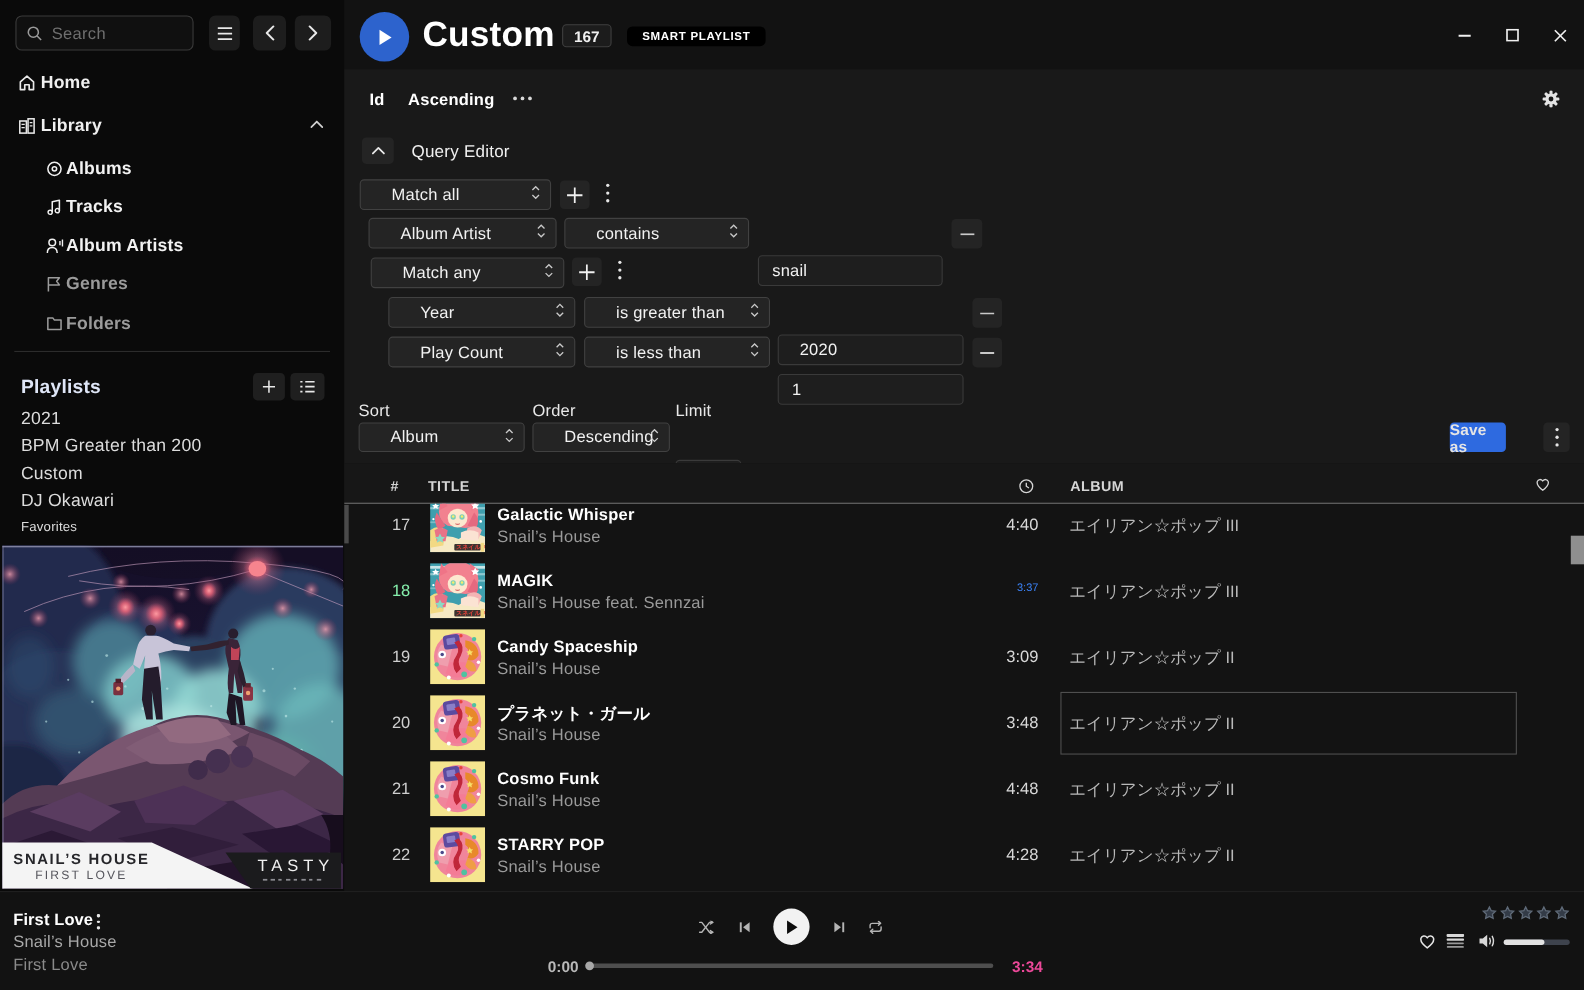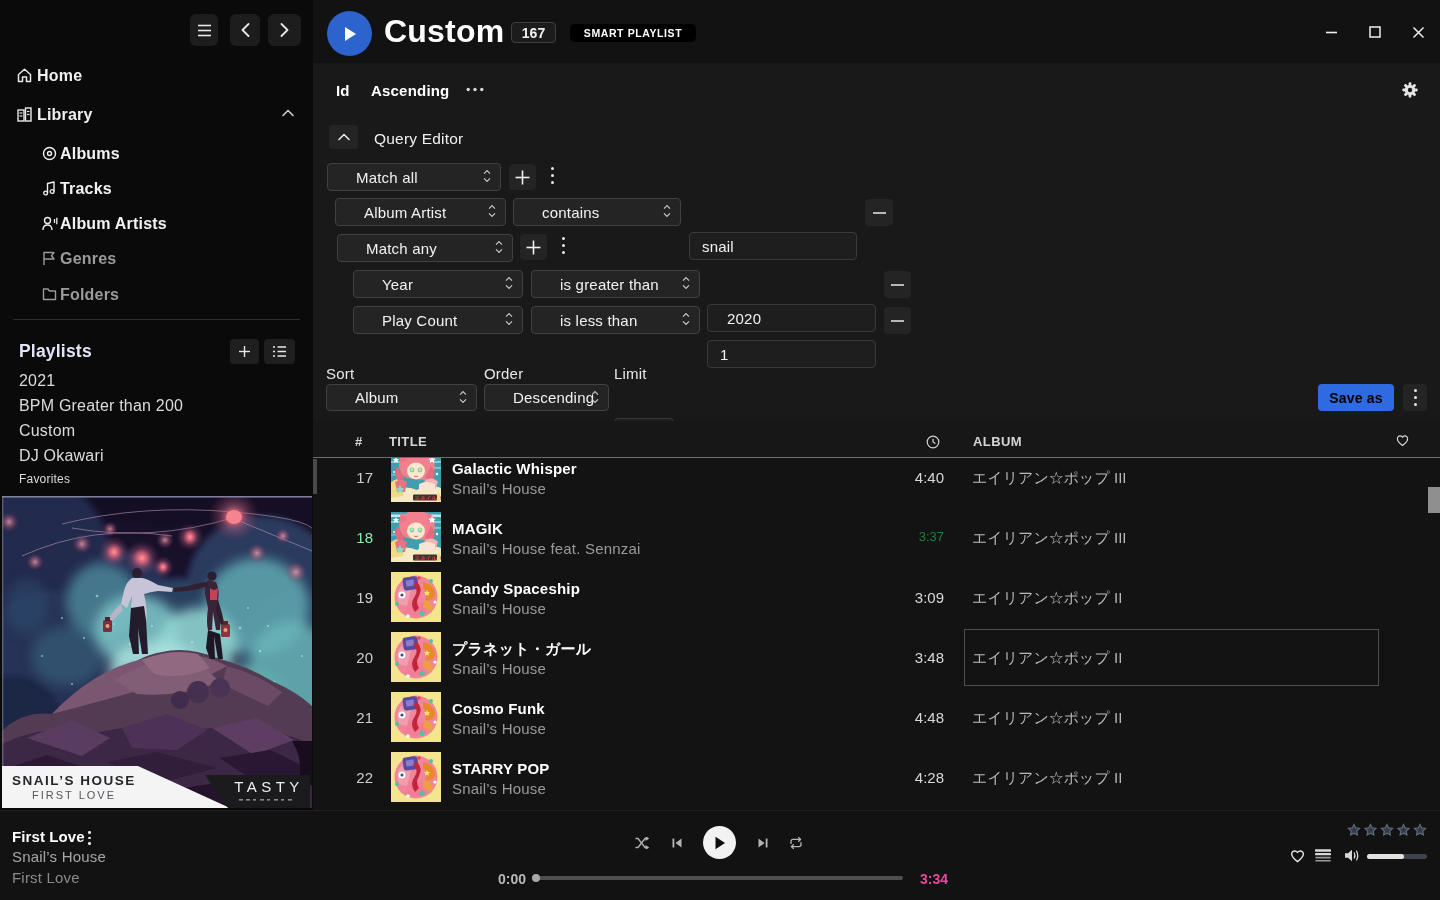--- a/index.html
+++ b/index.html
@@ -12,20 +12,27 @@
 .lbl{position:absolute;font-size:15px;color:#e8e8e8;letter-spacing:.2px;}
 .dots3{display:inline-block;width:3px;}
 .dots3 i{display:block;width:3px;height:3px;border-radius:50%;background:#e6e6e6;margin:0 0 4px 0;}
 .navtxt{font-size:16px;font-weight:700;letter-spacing:.2px;}
 </style>
 </head>
 <body>
 
 <div class="ab" id="sidebar" style="left:0;top:0;width:313px;height:810px;background:#0a0a0a;">
 
+  <div class="ab" style="left:14px;top:14px;width:162px;height:32px;border:1px solid #3a3a3a;border-radius:6px;box-sizing:border-box;background:#101010;display:flex;align-items:center;">
+    <svg style="margin-left:9px" width="15" height="15" viewBox="0 0 15 15">
+        <circle cx="6.3" cy="6.3" r="4.6" fill="none" stroke="#9a9a9a" stroke-width="1.4"></circle>
+        <line x1="9.8" y1="9.8" x2="13.4" y2="13.4" stroke="#9a9a9a" stroke-width="1.4"></line>
+      </svg>
+    <span style="margin-left:8px;font-size:15px;color:#6f6f6f;letter-spacing:.3px;">Search</span>
+  </div>
   <div class="qbtn" style="left:190px;top:14px;width:28px;height:32px;background:#1d1d1d;border-radius:6px;">
     <svg width="15" height="13" viewBox="0 0 15 13">
         <g stroke="#e8e8e8" stroke-width="1.6">
           <line x1="1" y1="1.5" x2="14" y2="1.5"></line>
           <line x1="1" y1="6.5" x2="14" y2="6.5"></line>
           <line x1="1" y1="11.5" x2="14" y2="11.5"></line>
         </g>
       </svg>
   </div>
   <div class="qbtn" style="left:230px;top:14px;width:30px;height:32px;background:#1d1d1d;border-radius:6px;">
@@ -425,21 +432,21 @@
 <span class="lbl" style="left:326px;top:365px;">Sort</span>
 <span class="lbl" style="left:484px;top:365px;">Order</span>
 <span class="lbl" style="left:614px;top:365px;">Limit</span>
 <div class="sel" style="left:326px;top:384px;width:151px;height:27px;">Album<span class="ud"><svg width="8" height="13" viewBox="0 0 8 13">
         <path d="M1 4.2 L4 1.2 L7 4.2 M1 8.8 L4 11.8 L7 8.8" fill="none" stroke="#c9c9c9" stroke-width="1.2"></path>
       </svg></span></div>
 <div class="sel" style="left:484px;top:384px;width:125px;height:27px;">Descending<span class="ud"><svg width="8" height="13" viewBox="0 0 8 13">
         <path d="M1 4.2 L4 1.2 L7 4.2 M1 8.8 L4 11.8 L7 8.8" fill="none" stroke="#c9c9c9" stroke-width="1.2"></path>
       </svg></span></div>
 <div class="inp" style="left:614px;top:384px;width:60px;height:27px;">200</div>
-<div class="ab" style="left:1318px;top:384px;width:76px;height:27px;background:#2e6ae0;border-radius:4px;display:flex;align-items:center;justify-content:center;font-size:14px;font-weight:700;color:#000000;letter-spacing:.2px;">Save as</div>
+<div class="ab" style="left:1318px;top:384px;width:51px;height:27px;background:#2e6ae0;border-radius:4px;display:flex;align-items:center;justify-content:center;font-size:14px;font-weight:700;color:#e5e5e5;letter-spacing:.2px;">Save as</div>
 <div class="qbtn" style="left:1403px;top:384px;width:24px;height:27px;">
     <span class="dots3">
       <i></i>
       <i></i>
       <i style="margin:0"></i>
     </span>
   </div>
 
 <svg width="0" height="0" style="position:absolute">
 <defs>
@@ -523,21 +530,21 @@
     <span class="ab" style="right:496px;top:22px;font-size:15px;color:#d8d8d8;">4:40</span>
     <span class="ab" style="left:659px;top:22px;font-size:15px;color:#b9b9b9;">エイリアン☆ポップ III</span>
   </div>
   <div class="ab" style="left:0;top:49px;width:1127px;height:60px;">
     <span class="ab" style="right:1067px;top:22px;font-size:15px;color:#86efac;">18</span>
     <svg class="ab" style="left:78px;top:5px" width="50" height="50">
         <use href="#thumbA"></use>
       </svg>
     <span class="ab" style="left:139px;top:13px;font-size:15px;font-weight:700;color:#fff;letter-spacing:.2px;">MAGIK</span>
     <span class="ab" style="left:139px;top:33px;font-size:15px;color:#9a9a9a;letter-spacing:.2px;">Snail’s House feat. Sennzai</span>
-    <span class="ab" style="right:496px;top:22px;font-size:13px;color:#15803d;">3:37</span>
+    <span class="ab" style="right:496px;top:22px;font-size:10px;color:#3b82f6;">3:37</span>
     <span class="ab" style="left:659px;top:22px;font-size:15px;color:#b9b9b9;">エイリアン☆ポップ III</span>
   </div>
   <div class="ab" style="left:0;top:109px;width:1127px;height:60px;">
     <span class="ab" style="right:1067px;top:22px;font-size:15px;color:#cfcfcf;">19</span>
     <svg class="ab" style="left:78px;top:5px" width="50" height="50">
         <use href="#thumbB"></use>
       </svg>
     <span class="ab" style="left:139px;top:13px;font-size:15px;font-weight:700;color:#fff;letter-spacing:.2px;">Candy Spaceship</span>
     <span class="ab" style="left:139px;top:33px;font-size:15px;color:#9a9a9a;letter-spacing:.2px;">Snail’s House</span>
     <span class="ab" style="right:496px;top:22px;font-size:15px;color:#d8d8d8;">3:09</span>

